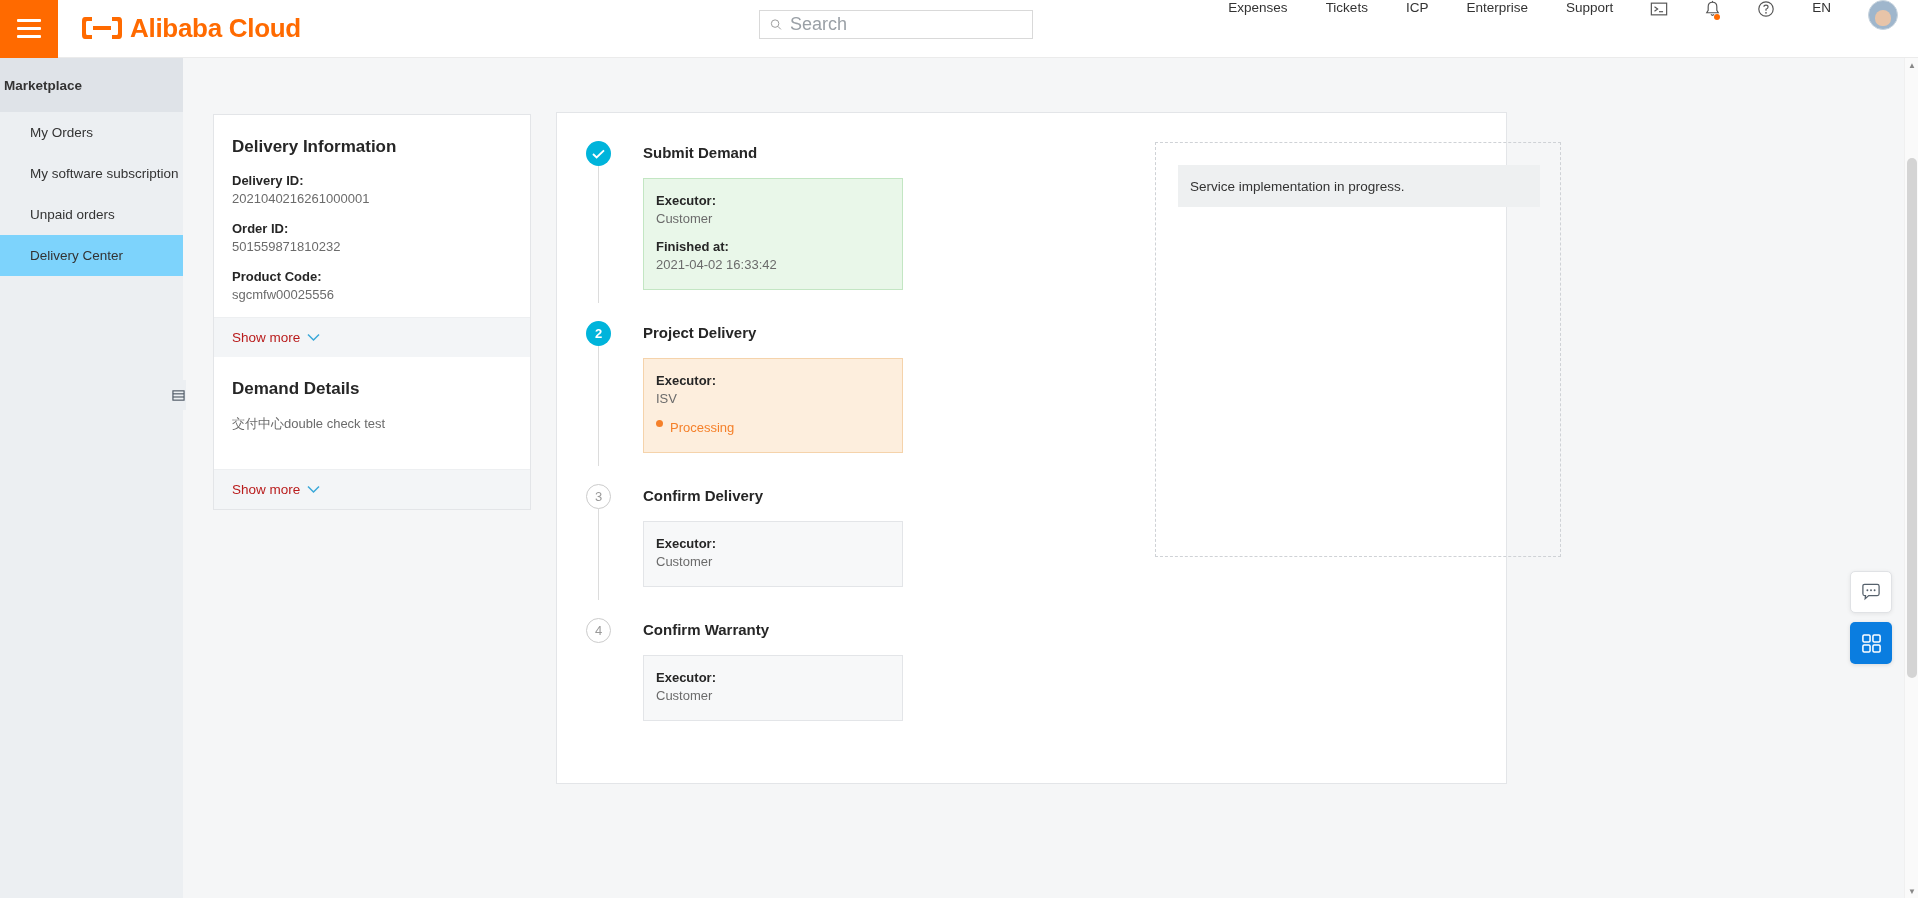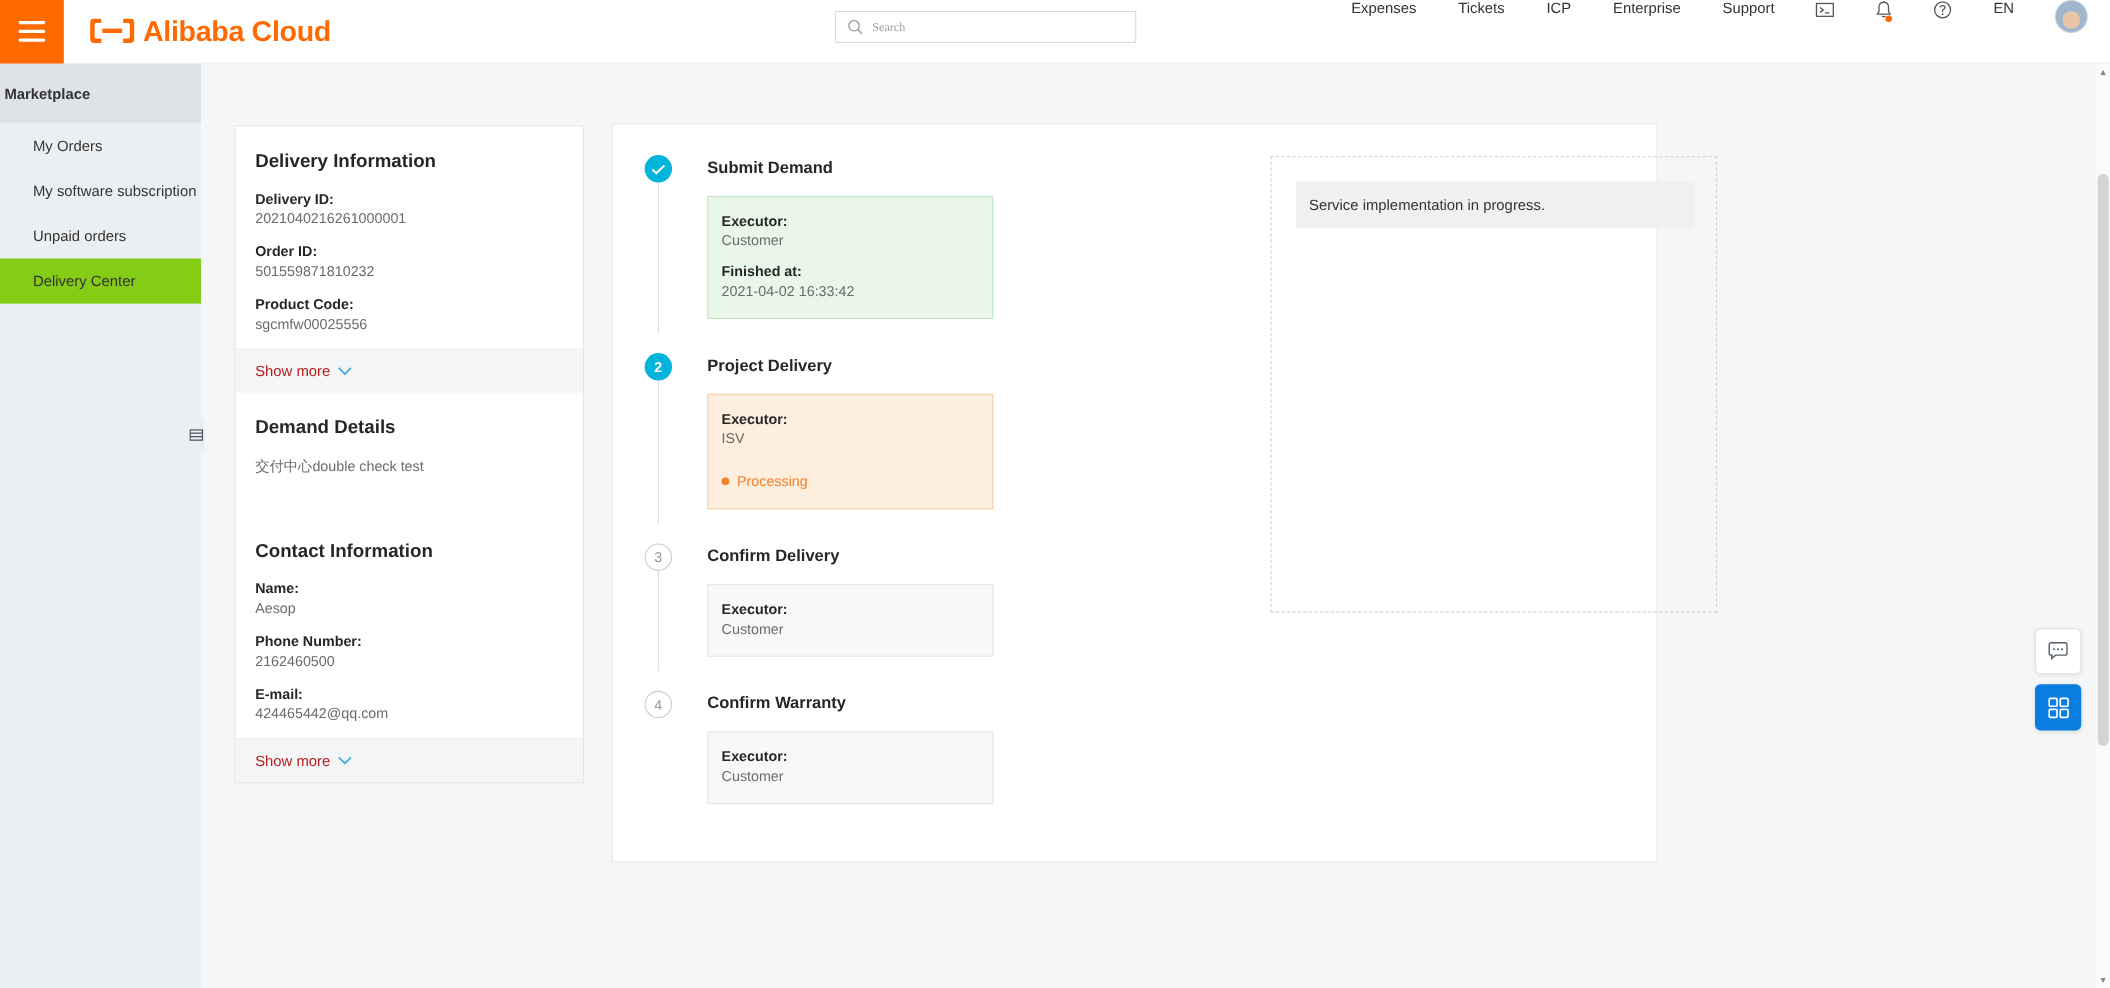--- a/index.html
+++ b/index.html
@@ -42,22 +42,22 @@
   .search-box {
     position: absolute; left: 759px; top: 10px;
     width: 274px; height: 29px;
     border: 1px solid #d9d9d9;
     background: #fff;
     display: flex; align-items: center;
     padding: 0 10px; gap: 8px;
   }
   .search-input {
     border: none; outline: none;
-    font-size: 11px; color: #333;
-    font-family: Liberation Serif, serif;
+    font-size: 18px; color: #333;
+    font-family: Liberation Sans, sans-serif;
     flex: 1; background: transparent;
   }
   .search-input::placeholder { color: #9aa0a6; }
   .topnav {
     position: absolute; right: 20px; top: 0; height: 58px;
     display: flex; align-items: flex-start; gap: 16px;
   }
   .topnav-link {
     font-size: 13.5px; color: #333333;
     padding: 0 11px; cursor: pointer;
@@ -96,21 +96,21 @@
     padding-left: 4px;
     font-size: 13.5px; font-weight: bold; color: #333;
   }
   .sidebar-item {
     height: 41px;
     display: flex; align-items: center;
     padding-left: 30px;
     font-size: 13.5px; color: #333;
     cursor: pointer;
   }
-  .sidebar-item.active { background: #84cc16; }
+  .sidebar-item.active { background: #7dd3fc; }
 
   
   .collapse-handle {
     position: absolute; left: 170px; top: 380px;
     width: 16px; height: 30px;
     background: #eceff2;
     display: flex; align-items: center; justify-content: center;
     cursor: pointer;
     z-index: 5;
   }
@@ -192,22 +192,22 @@
   .box-green { background: #e9f7e9; border: 1px solid #c3e6c3; }
   .box-orange { background: #fdeedd; border: 1px solid #f5d3ab; }
   .box-gray { background: #f7f8f9; border: 1px solid #e3e5e8; }
   .box-label {
     font-size: 13px; font-weight: bold; color: #262626;
     margin-bottom: 3px;
   }
   .box-value { font-size: 13px; color: #6b6b6b; }
   .box-gap { height: 13px; }
   .status-row {
-    display: flex; align-items: center; gap: 7px;
-    margin-top: 24px;
+    display: flex; align-items: flex-start; gap: 7px;
+    margin-top: 14px;
   }
   .status-dot {
     width: 7px; height: 7px; border-radius: 50%;
     background: #f5802a;
   }
   .status-text { font-size: 13px; color: #f5802a; }
 
   
   .dashed-panel {
     position: absolute; left: 598px; top: 29px;
@@ -366,36 +366,20 @@
       <svg class="chev" width="13" height="9" viewBox="0 0 13 9">
         <polyline points="1,1.5 6.5,7 12,1.5" fill="none" stroke="#3aa8d8" stroke-width="1.5"></polyline>
       </svg>
     </div>
 
     <div class="card-section">
       <div class="card-title">Demand Details</div>
       <div class="plain-text">交付中心double check test</div>
     </div>
 
-    <div class="card-section">
-      <div class="card-title">Contact Information</div>
-
-      <div class="field">
-        <div class="field-label">Name:</div>
-        <div class="field-value">Aesop</div>
-      </div>
-      <div class="field">
-        <div class="field-label">Phone Number:</div>
-        <div class="field-value">2162460500</div>
-      </div>
-      <div class="field">
-        <div class="field-label">E-mail:</div>
-        <div class="field-value">424465442@qq.com</div>
-      </div>
-    </div>
 
     <div class="show-more">
       <span class="show-more-text">Show more</span>
       <svg class="chev" width="13" height="9" viewBox="0 0 13 9">
         <polyline points="1,1.5 6.5,7 12,1.5" fill="none" stroke="#3aa8d8" stroke-width="1.5"></polyline>
       </svg>
     </div>
   </div>
 
   <div class="workflow-panel">

